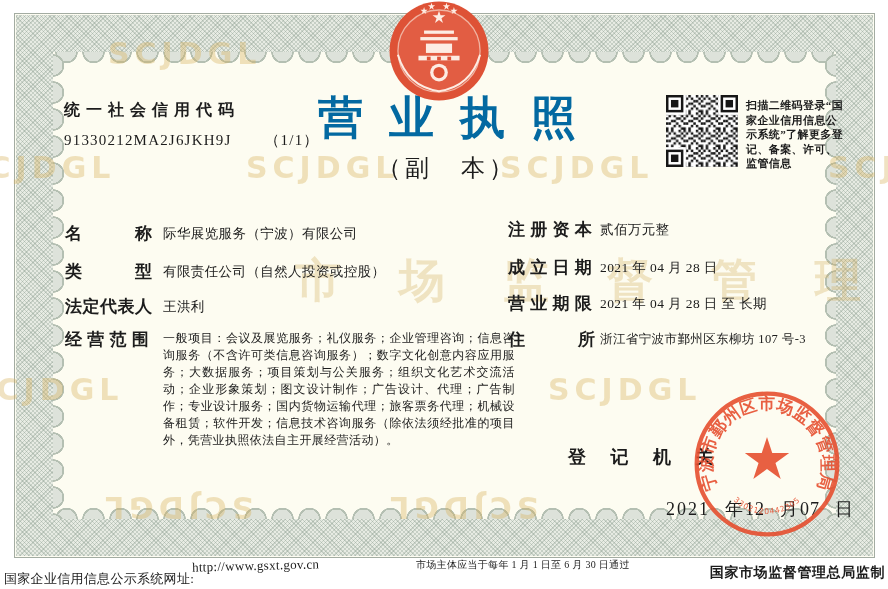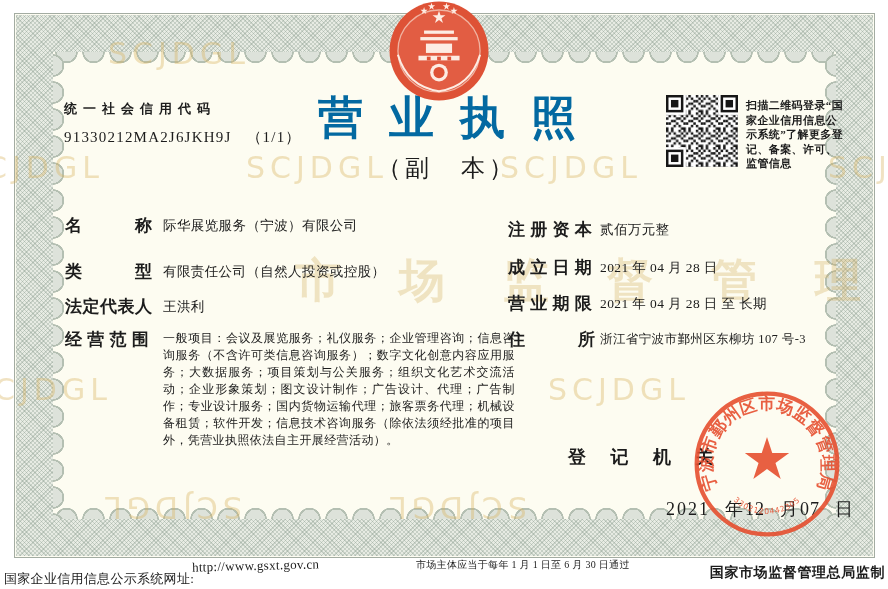--- a/index.html
+++ b/index.html
@@ -20,32 +20,32 @@
       background:radial-gradient(circle 12px at 50% 100%,#dde2da 0 9.5px,#b4bfb2 9.5px 11px,transparent 11.5px);
       background-size:27px 13px;background-repeat:repeat-x;}
   .sc-left{top:38px;bottom:38px;left:38px;width:13px;
       background:radial-gradient(circle 12px at 0 50%,#dde2da 0 9.5px,#b4bfb2 9.5px 11px,transparent 11.5px);
       background-size:13px 27px;background-repeat:repeat-y;}
   .sc-right{top:38px;bottom:38px;right:38px;width:13px;
       background:radial-gradient(circle 12px at 100% 50%,#dde2da 0 9.5px,#b4bfb2 9.5px 11px,transparent 11.5px);
       background-size:13px 27px;background-repeat:repeat-y;}
 
   
-  .wm{position:absolute;z-index:1;font-family:"DejaVu Sans",sans-serif;font-weight:400;
+  .wm{position:absolute;z-index:1;font-family:"DejaVu Sans",sans-serif;font-weight:700;
       color:rgba(215,180,95,.38);font-size:30px;letter-spacing:5px;white-space:nowrap;pointer-events:none;}
   .wm.flip{transform:rotate(180deg);}
   .wm-center{position:absolute;z-index:1;left:295px;top:250px;font-size:46px;font-weight:700;
       letter-spacing:58px;color:rgba(210,170,82,.30);white-space:nowrap;pointer-events:none;}
 
   
   .emblem{position:absolute;left:383px;top:-2px;width:112px;height:108px;z-index:5;}
 
   
   .credit{position:absolute;left:64px;top:100px;z-index:2;}
-  .credit .lab{font-size:13px;font-weight:700;letter-spacing:6px;}
+  .credit .lab{font-size:16px;font-weight:700;letter-spacing:6px;}
   .credit .code{margin-top:10px;font-size:15px;letter-spacing:1.2px;}
   .title{position:absolute;left:282px;top:88px;width:330px;z-index:2;text-align:center;
          font-size:45px;font-weight:700;color:#0369a1;letter-spacing:26px;text-indent:26px;}
   .subtitle{position:absolute;left:334px;top:152px;width:226px;z-index:2;text-align:center;
          font-size:24px;letter-spacing:4px;}
   .qr{position:absolute;left:666px;top:95px;width:72px;height:72px;z-index:2;}
   .qr-caption{position:absolute;left:746px;top:98px;width:102px;z-index:2;
          font-size:11px;line-height:14.6px;font-weight:600;letter-spacing:.4px;}
 
   
@@ -116,21 +116,21 @@
     <rect x="69" y="62" width="4" height="4" fill="#de5236"></rect>
     <circle cx="60" cy="79" r="9.5" fill="#fdece3"></circle>
     <circle cx="60" cy="79" r="6" fill="#de5236"></circle>
     <path d="M16,60 Q26,94 60,99 Q94,94 104,60" fill="none" stroke="#fdece3" stroke-width="2.2"></path>
   </svg>
 
   <div class="credit">
     <div class="lab">统一社会信用代码</div>
     <div class="code">
       <span>91330212MA2J6JKH9J</span>
-      <span style="margin-left:10px;">（1/1）</span>
+      <span style="margin-left:28px;">（1/1）</span>
     </div>
   </div>
 
   <div class="title">营业执照</div>
   <div class="subtitle">（副　本）</div>
 
   <svg class="qr" viewBox="0 0 29 29" aria-hidden="true">
     <rect width="29" height="29" fill="#ffffff"></rect>
     <defs>
       <pattern id="qrm" width="7" height="7" patternUnits="userSpaceOnUse">
@@ -175,21 +175,21 @@
         <rect x="1" y="23" width="5" height="5"></rect>
     </g>
     <g fill="#161616">
       <rect x="2" y="2" width="3" height="3"></rect>
         <rect x="24" y="2" width="3" height="3"></rect>
         <rect x="2" y="24" width="3" height="3"></rect>
     </g>
   </svg>
   <div class="qr-caption">扫描二维码登录“国家企业信用信息公示系统”了解更多登记、备案、许可、监管信息</div>
 
-  <div class="row rowL" style="top:214px;">
+  <div class="row rowL" style="top:222px;">
     <span class="lab">名　　　称</span>
     <span class="val">际华展览服务（宁波）有限公司</span>
   </div>
   <div class="row rowL" style="top:295px;">
     <span class="lab">法定代表人</span>
     <span class="val">王洪利</span>
   </div>
   <div class="row rowL" style="top:260px;">
     <span class="lab">类　　　型</span>
     <span class="val">有限责任公司（自然人投资或控股）</span>

